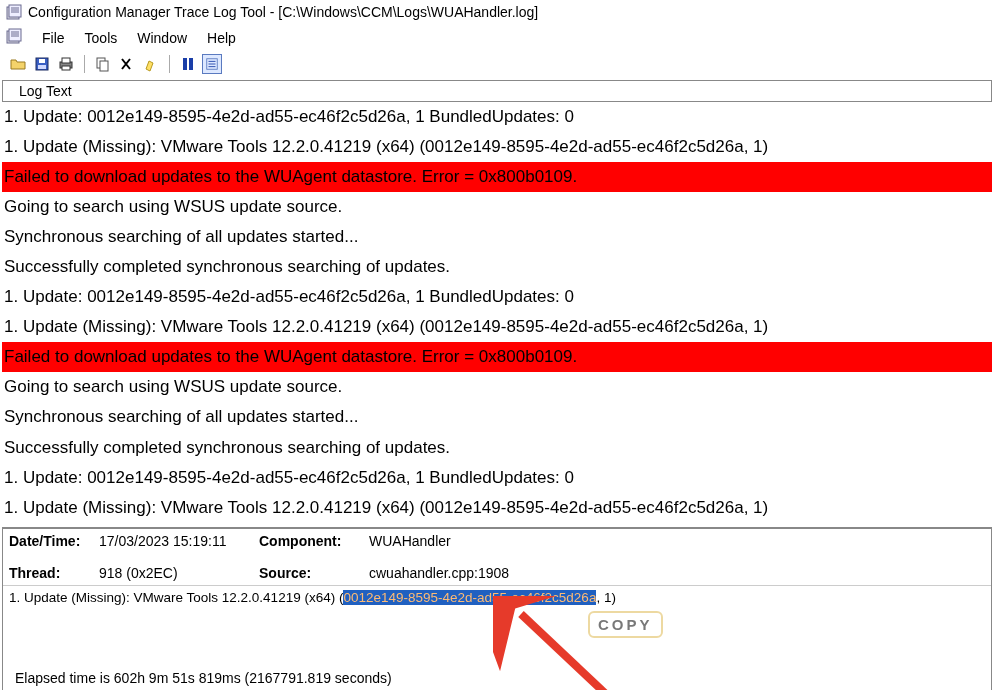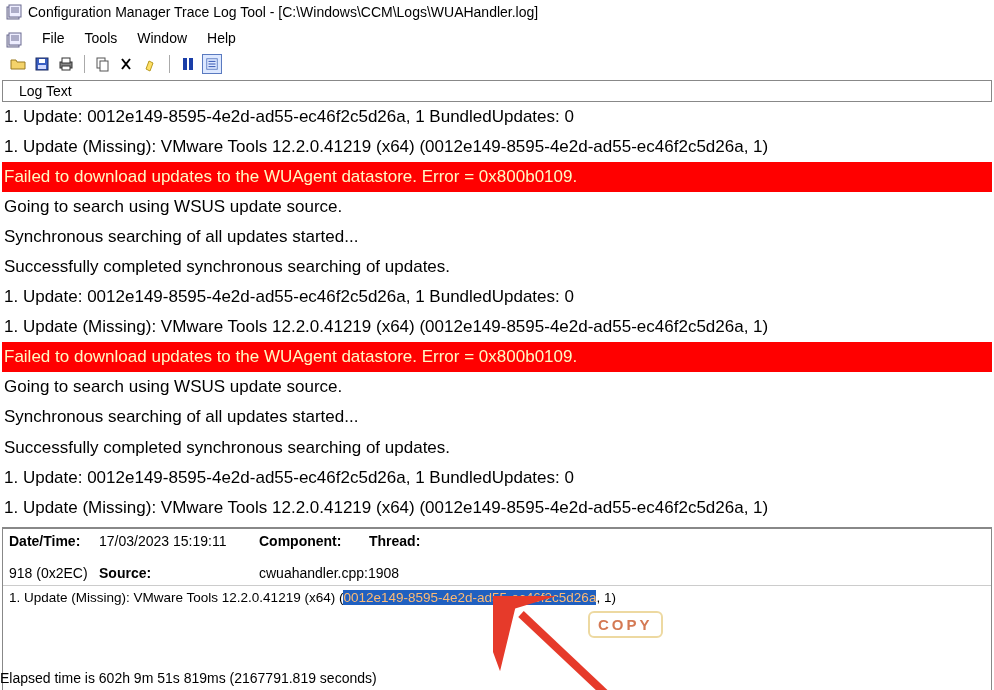--- a/index.html
+++ b/index.html
@@ -21,21 +21,21 @@
     background: #fff;
     font-size: 14px;
   }
   .titlebar .app-icon {
     width: 16px; height: 16px;
     margin-right: 6px;
     display: inline-flex;
   }
   .menubar {
     display: flex;
-    align-items: flex-end;
+    align-items: flex-start;
     padding: 4px 6px;
     background: #fff;
     font-size: 14px;
   }
   .menubar .app-icon {
     width: 16px; height: 16px;
     margin-right: 10px;
     display: inline-flex;
   }
   .menubar .menu-item {
@@ -74,21 +74,21 @@
   }
   .log-line {
     padding: 1px 2px;
     font-size: 17px;
     line-height: 1.65;
     white-space: nowrap;
     overflow: hidden;
   }
   .log-error {
     background: #ff0000;
-    color: #fef9c3;
+    color: #000000;
   }
   .details-panel {
     border: 1px solid #888;
     border-top: 2px solid #888;
     margin: 4px 2px 0 2px;
     background: #fff;
   }
   .details-top {
     display: grid;
     grid-template-columns: 90px 160px 110px auto;
@@ -106,34 +106,34 @@
     position: relative;
     background: #fff;
   }
   .highlight {
     background: #2060c0;
     color: #fdba74;
   }
   .statusbar {
     position: absolute;
     bottom: 4px;
-    left: 0;
+    left: 15px;
     font-size: 14px;
   }
   .divider {
     height: 2px;
     background: #ccc;
     margin: 4px 2px 10px 2px;
   }
   .copy-watermark {
     position: absolute;
     top: 25px;
     left: 585px;
     border: 2px solid #e6c97a;
-    color: #c2410c;
+    color: #404040;
     font-weight: bold;
     font-family: Arial, sans-serif;
     letter-spacing: 3px;
     padding: 3px 8px;
     border-radius: 6px;
     font-size: 15px;
     background: rgba(255,255,255,0.3);
     opacity: 0.7;
   }
   .arrow-overlay {
@@ -244,20 +244,21 @@
     <div class="log-line">Successfully completed synchronous searching of updates.</div>
     <div class="log-line">1. Update: 0012e149-8595-4e2d-ad55-ec46f2c5d26a, 1   BundledUpdates: 0</div>
     <div class="log-line">1. Update (Missing): VMware Tools 12.2.0.41219 (x64) (0012e149-8595-4e2d-ad55-ec46f2c5d26a, 1)</div>
   </div>
 
 <div class="details-panel">
   <div class="details-top">
     <span class="lbl">Date/Time:</span>
     <span>17/03/2023 15:19:11</span>
     <span class="lbl">Component:</span>
+    <span>WUAHandler</span>
     <span class="lbl">Thread:</span>
     <span>918 (0x2EC)</span>
     <span class="lbl">Source:</span>
     <span>cwuahandler.cpp:1908</span>
   </div>
   <div class="details-body">
     <span>1. Update (Missing): VMware Tools 12.2.0.41219 (x64) (</span><span class="highlight">0012e149-8595-4e2d-ad55-ec46f2c5d26a</span><span>, 1)</span>
     <div class="copy-watermark">COPY</div>
     <svg class="arrow-overlay" style="left:490px;top:10px" width="130" height="110" viewBox="0 0 130 110">
       <defs>

